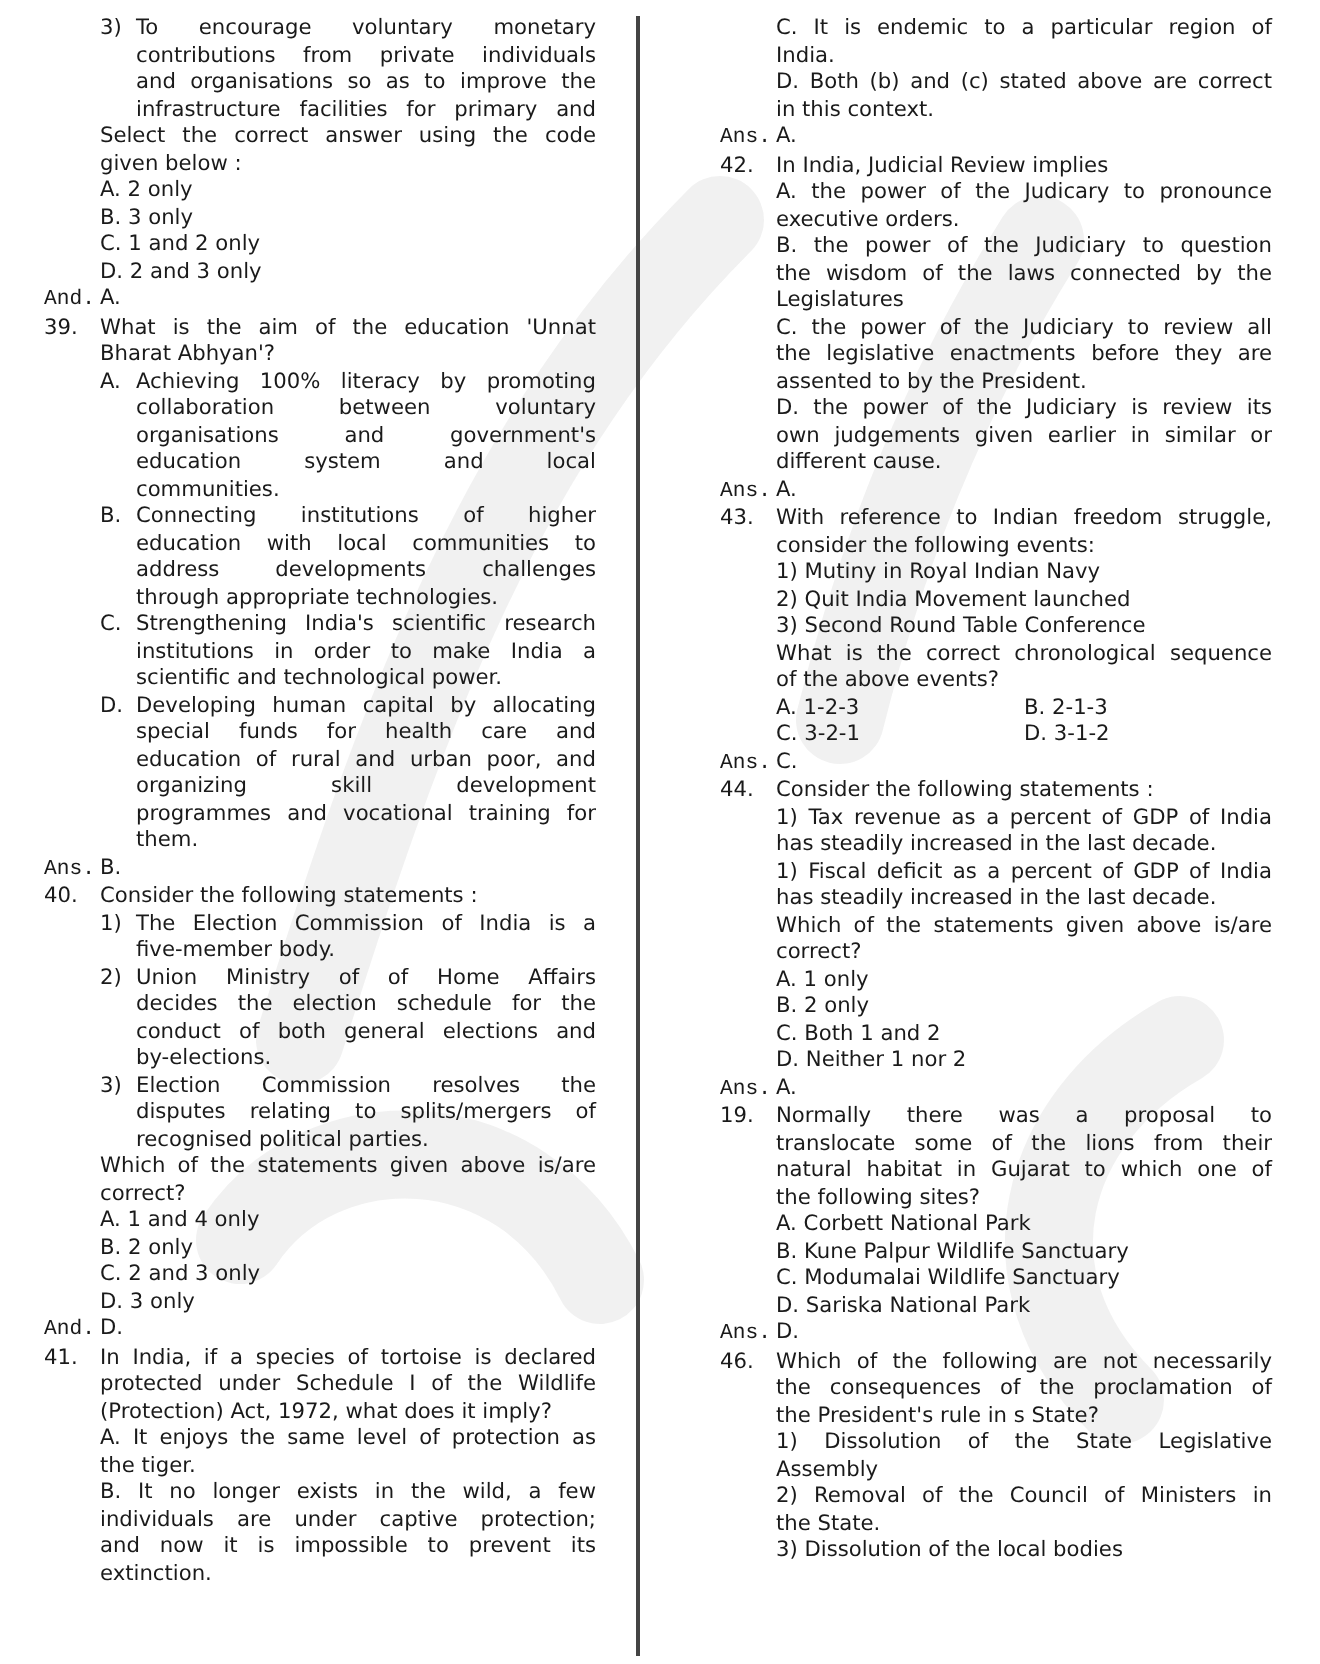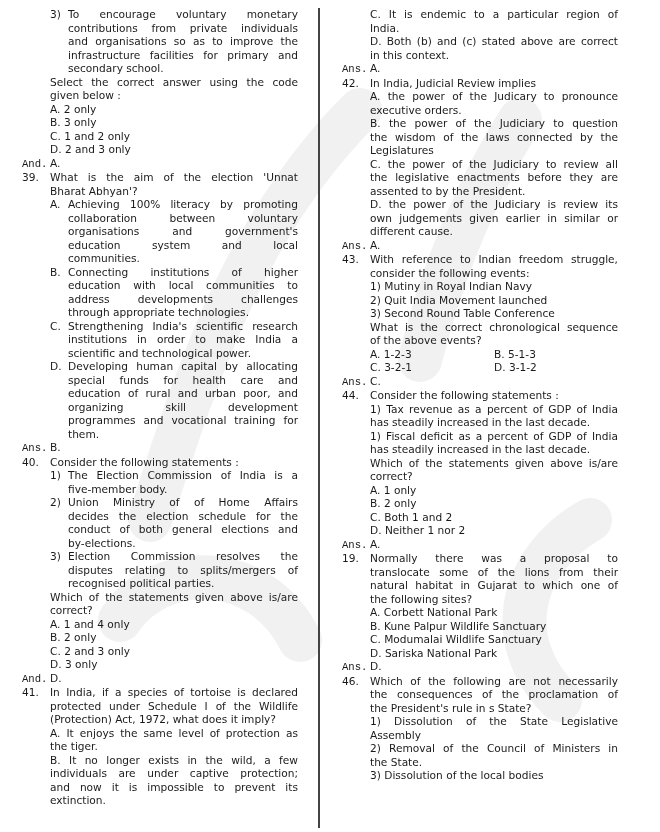--- a/index.html
+++ b/index.html
@@ -12,21 +12,21 @@
       color: #1a1a1a;
     }
     .watermark {
       position: absolute; left: 0; top: 0; width: 660px; height: 832px;
       pointer-events: none; z-index: 0;
     }
     .col {
       position: absolute; top: 8px; z-index: 1;
     }
     .col-left { left: 22px; width: 276px; }
-    .col-right { left: 342px; width: 276px; }
+    .col-right { left: 360px; width: 276px; }
     .divider {
       position: absolute; left: 318px; top: 8px; width: 2px; height: 820px;
       background: #444; z-index: 1;
     }
     .line { display: block; }
     .just { text-align: justify; text-align-last: justify; }
     .ans { padding-left: 0; }
     .ans-label { display: inline-block; width: 28px; font-family: Liberation Mono, monospace; }
     .q { position: relative; padding-left: 28px; }
     .q-num { position: absolute; left: 0; top: 0; }
@@ -52,36 +52,35 @@
 
 <div class="col col-left">
 
   <div class="indent1">
     <div class="q" style="padding-left:18px">
       <span class="q-num">3)</span>
       <span class="line just">To encourage voluntary monetary</span>
       <span class="line just">contributions from private individuals</span>
       <span class="line just">and organisations so as to improve the</span>
       <span class="line just">infrastructure facilities for primary and</span>
-      <span class="line">secondary school.</span>
     </div>
     <span class="line just">Select the correct answer using the code</span>
     <span class="line">given below :</span>
     <span class="line">A. 2 only</span>
     <span class="line">B. 3 only</span>
     <span class="line">C. 1 and 2 only</span>
     <span class="line">D. 2 and 3 only</span>
   </div>
   <div class="line ans">
     <span class="ans-label">And.</span><span>A.</span>
   </div>
 
   <div class="q">
     <span class="q-num">39.</span>
-    <span class="line just">What is the aim of the election 'Unnat</span>
+    <span class="line just">What is the aim of the education 'Unnat</span>
     <span class="line">Bharat Abhyan'?</span>
 
     <div class="opt">
       <span class="opt-key">A.</span>
       <span class="line just">Achieving 100% literacy by promoting</span>
       <span class="line just">collaboration between voluntary</span>
       <span class="line just">organisations and government's</span>
       <span class="line just">education system and local</span>
       <span class="line">communities.</span>
     </div>
@@ -194,21 +193,21 @@
     <span class="q-num">43.</span>
     <span class="line just">With reference to Indian freedom struggle,</span>
     <span class="line">consider the following events:</span>
     <span class="line">1) Mutiny in Royal Indian Navy</span>
     <span class="line">2) Quit India Movement launched</span>
     <span class="line">3) Second Round Table Conference</span>
     <span class="line just">What is the correct chronological sequence</span>
     <span class="line">of the above events?</span>
     <div class="two-col">
       <div>A. 1-2-3</div>
-      <div>B. 5-1-3</div>
+      <div>B. 2-1-3</div>
     </div>
     <div class="two-col">
       <div>C. 3-2-1</div>
       <div>D. 3-1-2</div>
     </div>
   </div>
   <div class="line ans">
     <span class="ans-label">Ans.</span><span>C.</span>
   </div>
 

